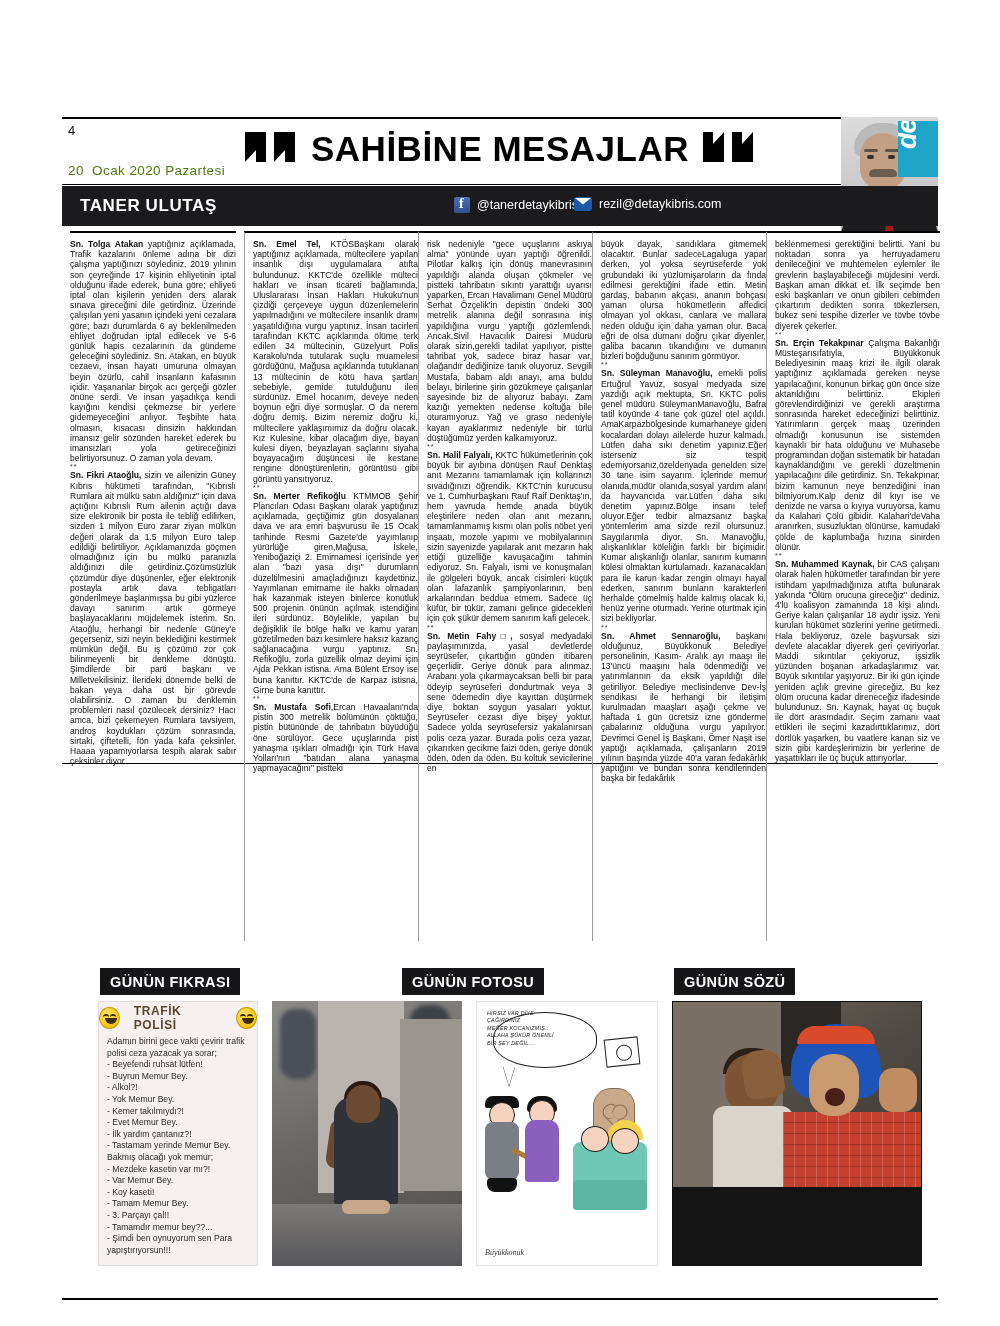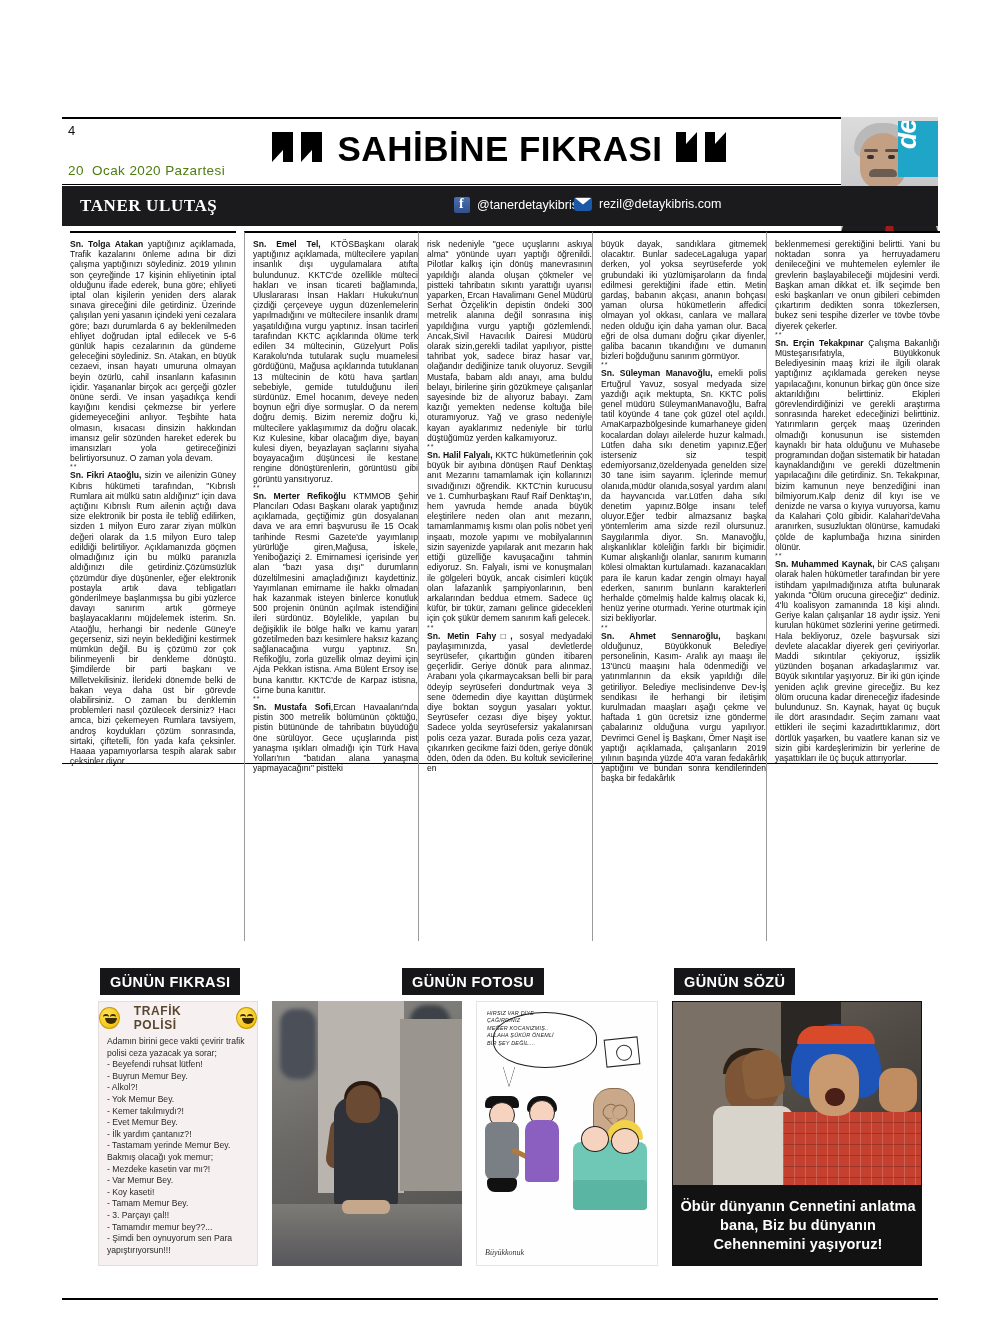--- a/index.html
+++ b/index.html
@@ -160,21 +160,21 @@
     width: 876px; height: 40px;
     background: #1b1b1d;
   }
   .byline-name {
     position: absolute;
     left: 18px; top: 10px;
     color: #fff;
     font-size: 17px;
     font-weight: bold;
     letter-spacing: 0.6px;
-    font-family: Liberation Serif, serif;
+    font-family: Liberation Sans, sans-serif;
   }
   .social {
     position: absolute;
     top: 11px;
     display: flex;
     align-items: center;
     gap: 7px;
     color: #fff;
     font-size: 12.5px;
     font-family: "Liberation Sans", sans-serif;
@@ -457,21 +457,21 @@
   }
 </style>
 </head>
 <body>
 
 <div id="page">
 
   <div class="masthead">
     <div class="page-num">4</div>
     <div class="masthead-title">
-      <span class="quote-mark left"><span></span><span></span></span><span>SAHİBİNE FIKRASI</span><span class="quote-mark right"><span></span><span></span></span>
+      <span class="quote-mark left"><span></span><span></span></span><span>SAHİBİNE MESAJLAR</span><span class="quote-mark right"><span></span><span></span></span>
     </div>
     <div class="masthead-date">20  Ocak 2020 Pazartesi</div>
   </div>
 
   <div class="portrait-block">
     <div class="portrait-bg"></div>
     <div class="portrait-hair"></div>
     <div class="portrait-face"></div>
     <div class="portrait-brow l"></div>
       <div class="portrait-brow r"></div>
@@ -621,19 +621,16 @@
         <div class="soz-boy-body"></div>
         <div class="soz-boy-hand"></div>
         <div class="soz-body"></div>
         <div class="soz-plaid"></div>
         <div class="soz-scarf"></div>
         <div class="soz-scarf-b"></div>
         <div class="soz-face"></div>
         <div class="soz-mouth"></div>
         <div class="soz-hand"></div>
       </div>
-      <div class="soz-caption">
-        <span>Öbür dünyanın Cennetini anlatma bana, Biz bu dünyanın Cehennemini yaşıyoruz!</span>
-      </div>
     </div>
 
   </div>
 </div>
 
 </body></html>

